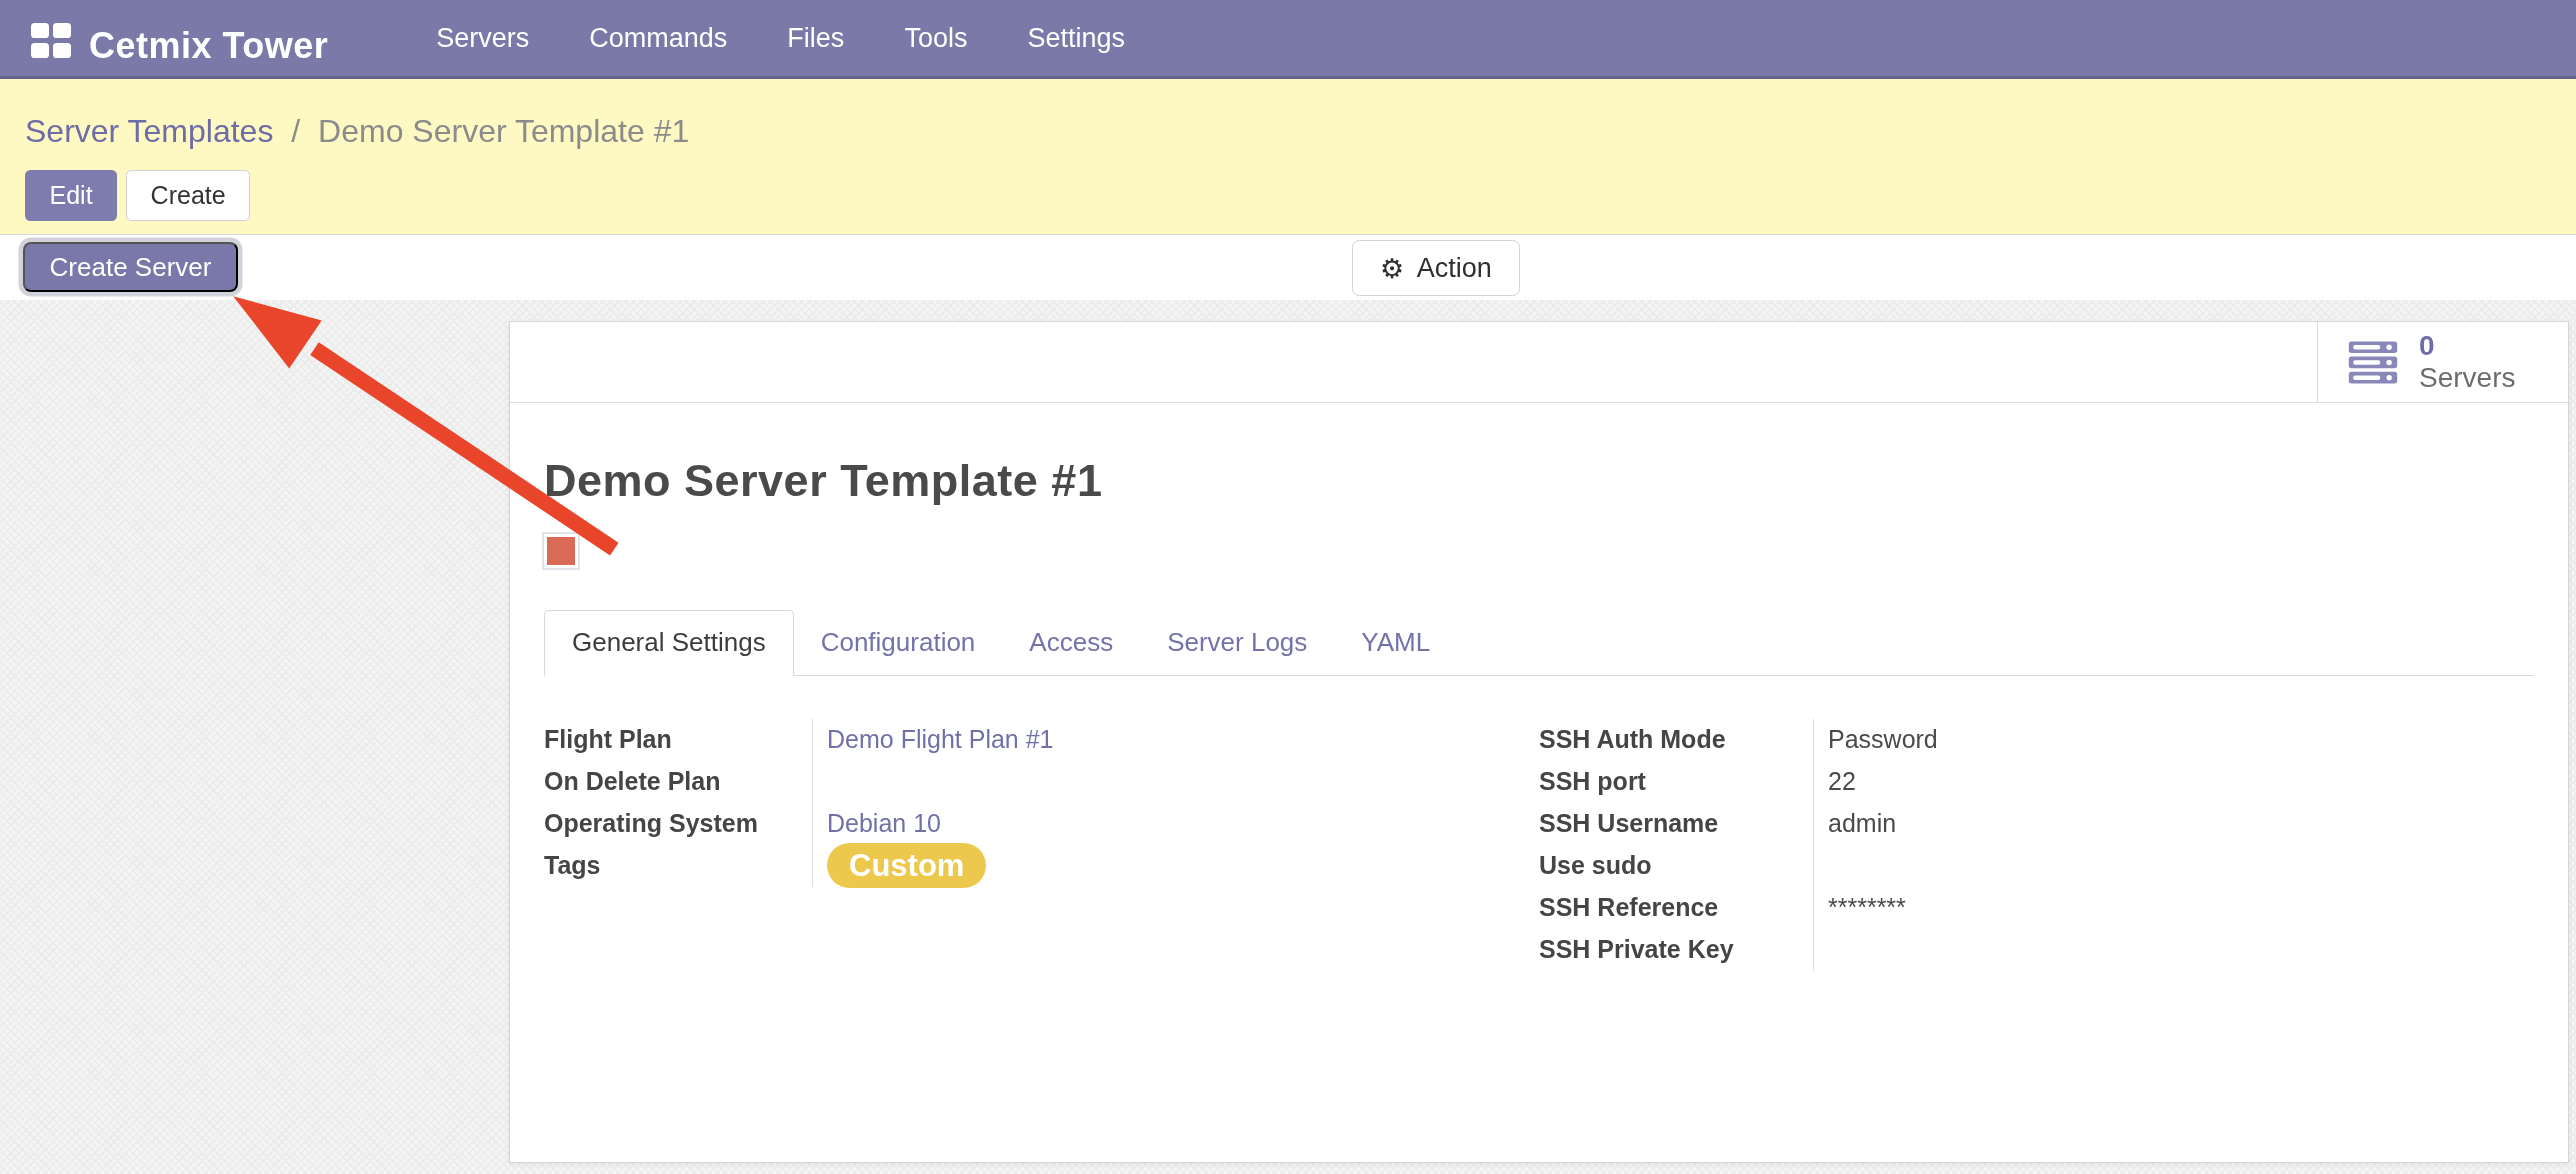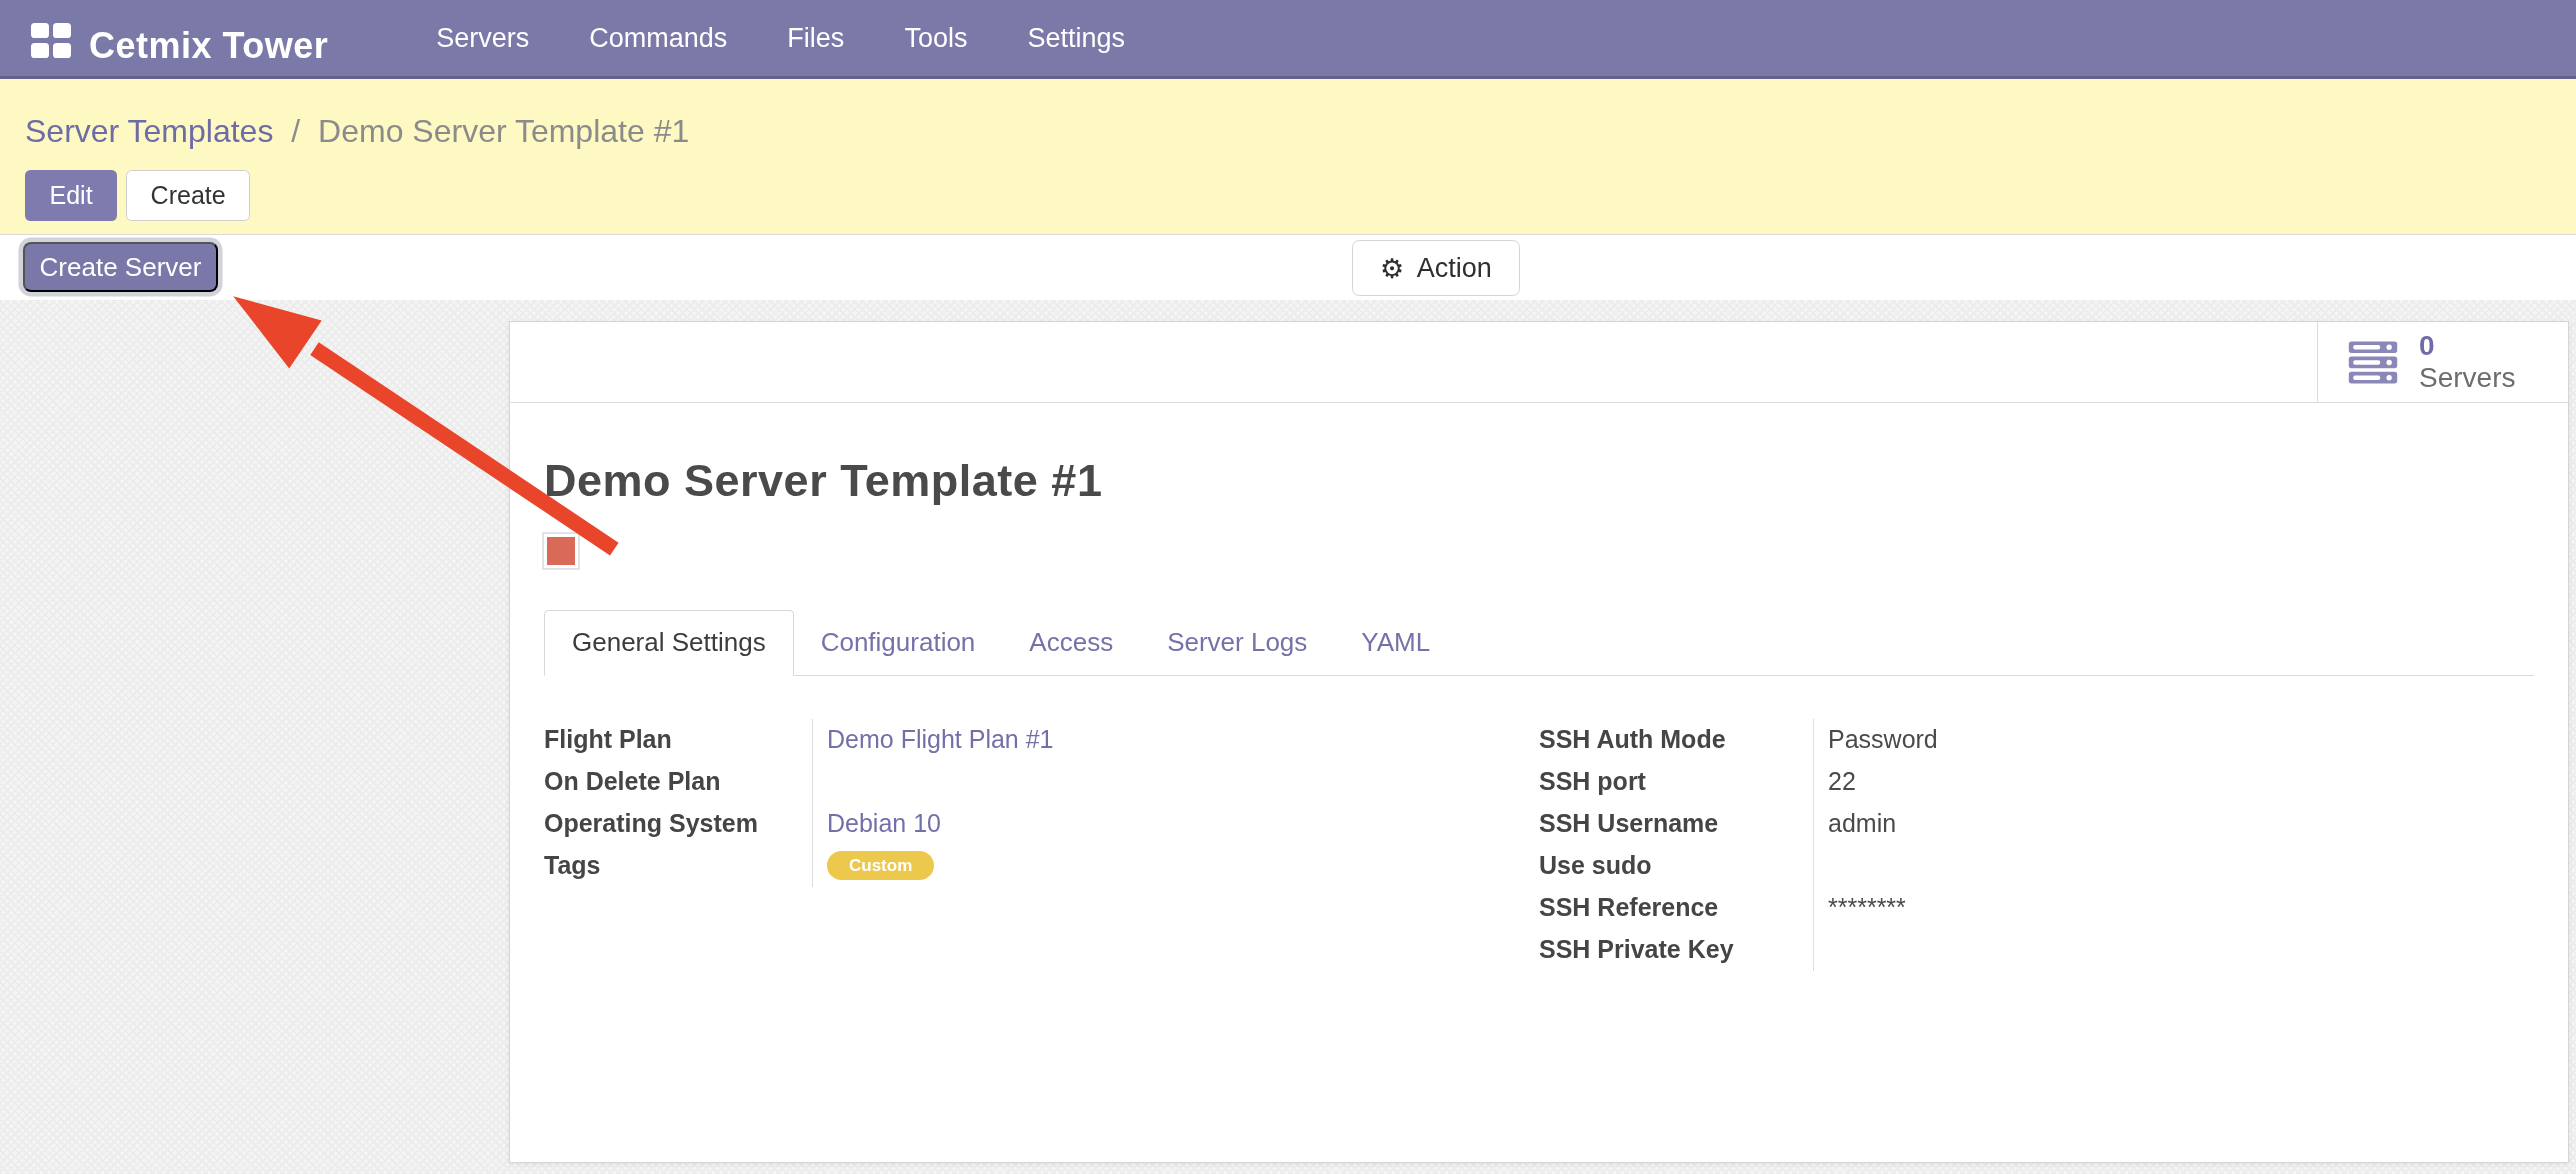--- a/index.html
+++ b/index.html
@@ -30,21 +30,21 @@
   .btn-primary { background:#7e7bae; color:#fff; }
   .btn-default { background:#fff; color:#333; border:0.9px solid #cfcfcf; }
   .action-btn { position:absolute; left:1352px; top:161px; font-size:27px; height:56px;
                 display:inline-flex; align-items:center; gap:12.6px; padding:0 27px;
                 background:#fff; color:#2f2f2f; border:0.9px solid #d4d4d4; border-radius:7.2px; cursor:pointer; }
   .gear-glyph { font-family:"DejaVu Sans", sans-serif; font-size:27px; line-height:1; }
 
   
   .highlight-strip { background:#fff; height:65px; padding:7.2px 0 0 22.6px; }
   .create-server-btn { background:#7a78a9; color:#fff; font-size:26px; height:50px;
-                       padding:0 15px; border-radius:8.1px; display:inline-flex; align-items:center;
+                       padding:0 25px; border-radius:8.1px; display:inline-flex; align-items:center;
                        box-shadow:0 0 0 4.5px #d2d2da; cursor:pointer; }
 
   
   .main { position:relative; height:874px; background-color:#f4f4f4;
           background-image:
             repeating-linear-gradient(45deg,#ececec 0 1.8px,transparent 1.8px 5.4px),
             repeating-linear-gradient(135deg,#ececec 0 1.8px,transparent 1.8px 5.4px); }
 
   .card { position:absolute; left:509px; top:21px; width:2060px; height:842px;
           background:#fff; border:0.9px solid #d5d5d5; box-shadow:0 1.8px 5.4px rgba(0,0,0,.07); }
@@ -78,21 +78,21 @@
 
   
   .fields-wrap { margin-top:43px; display:grid; grid-template-columns:1fr 1fr; }
   .fgroup { display:grid; align-content:start; }
   .fgroup.left  { grid-template-columns:268px 1fr; }
   .fgroup.right { grid-template-columns:274px 1fr; }
   .flabel { height:42px; display:flex; align-items:center; font-size:25px; font-weight:700; color:#454545; }
   .fval { height:42px; display:flex; align-items:center; border-left:1.8px solid #ddd;
           padding-left:14px; font-size:25px; color:#4a4a4a; }
   .fval.link { color:#7170a8; cursor:pointer; }
-  .tag-pill { background:#ecc94d; color:#fff; font-size:17px; font-weight:700;
+  .tag-pill { background:#ecc94d; color:#fff; font-size:31px; font-weight:700;
               padding:4.5px 22px; border-radius:902px; cursor:pointer; }
 
   
   .arrow-overlay { position:absolute; left:0; top:0; width:2576px; height:1174px;
                    pointer-events:none; z-index:20; }
 </style>
 </head>
 <body>
 
 <div class="page">

